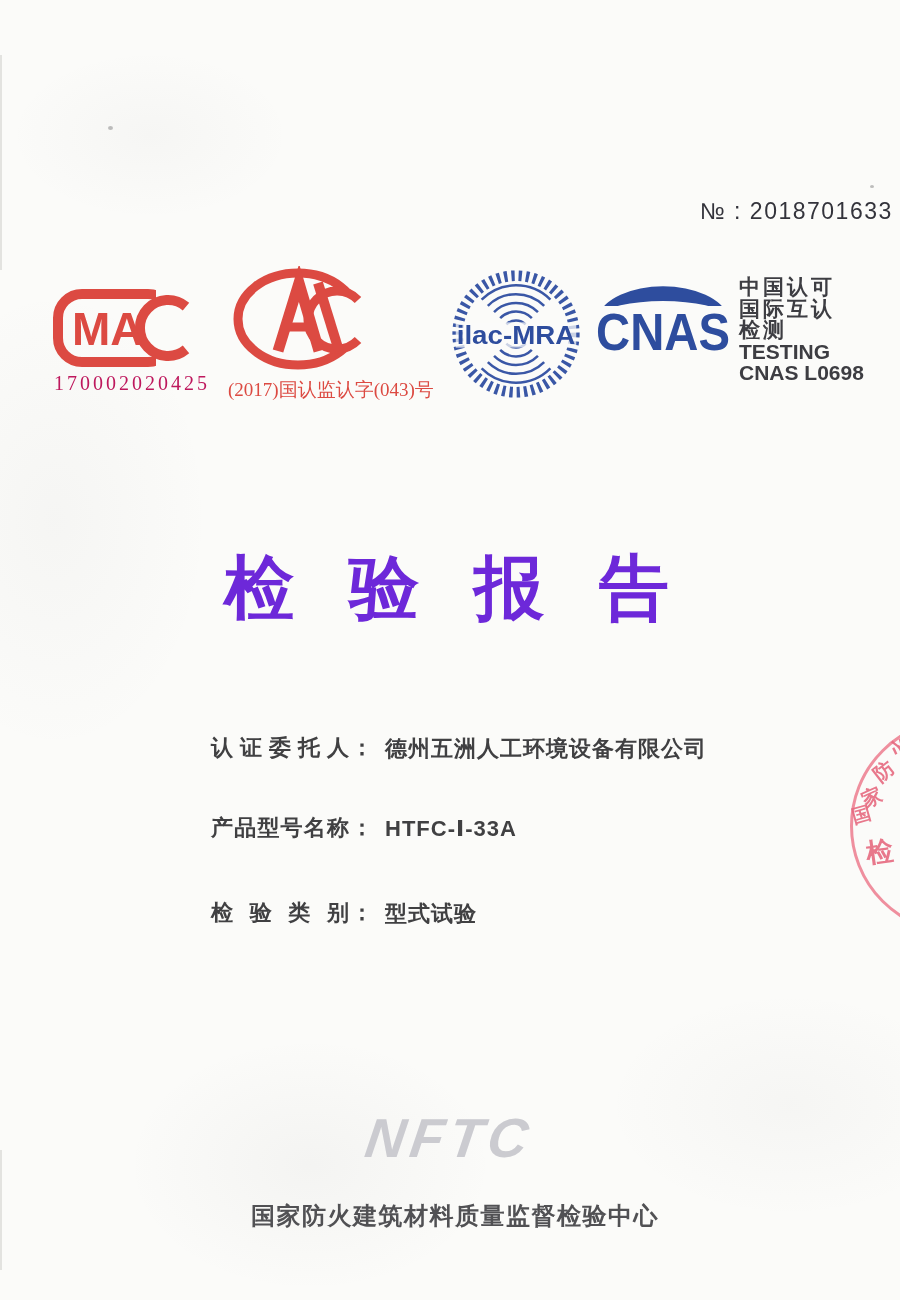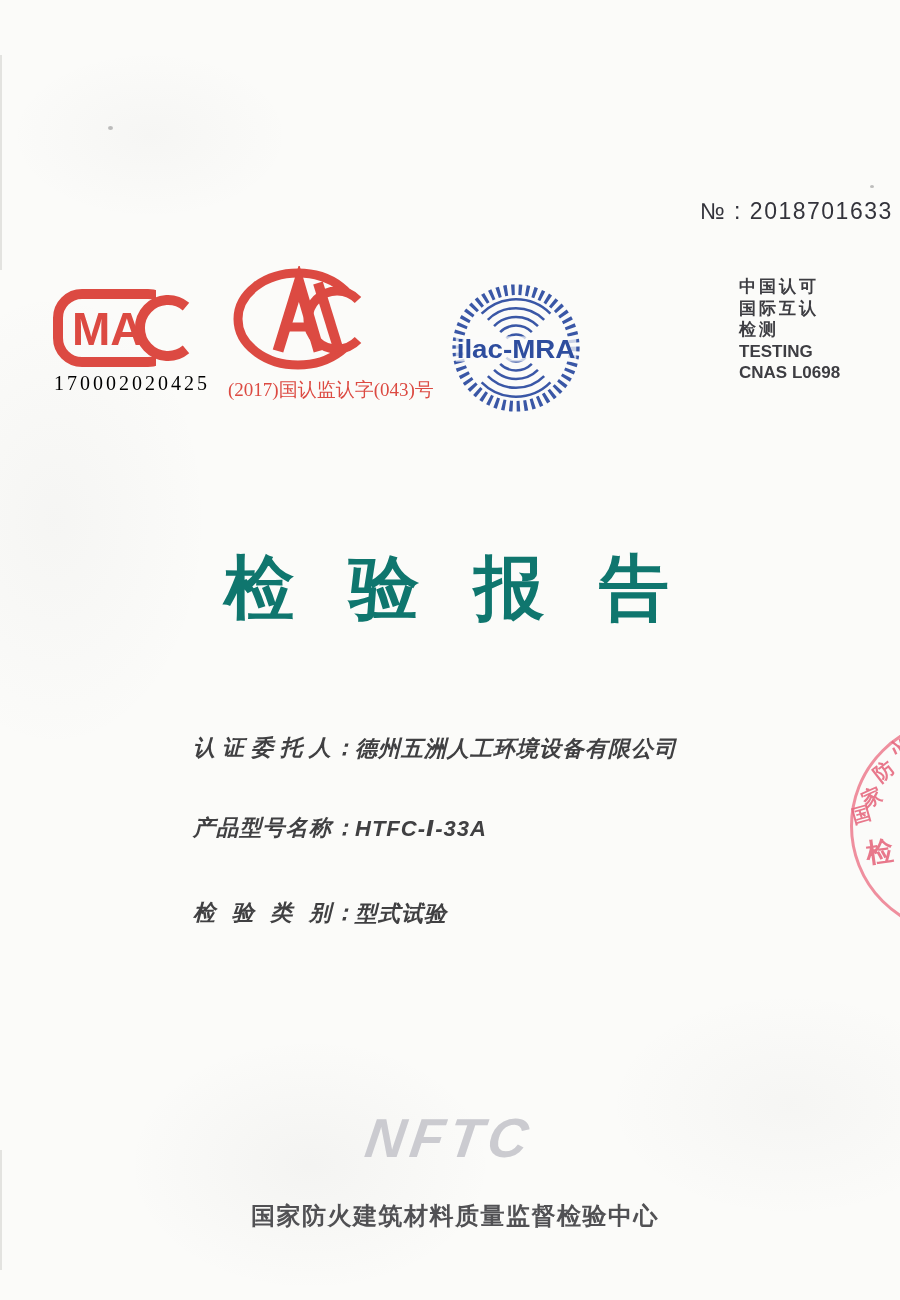--- a/index.html
+++ b/index.html
@@ -24,46 +24,46 @@
   .report-no{
     position:absolute;left:700px;top:198px;
     font-size:23px;letter-spacing:1.5px;color:#33333b;
   }
 
   
   .cert{position:absolute;}
   .cert-number{
     position:absolute;left:54px;top:372px;width:160px;
     font-family:"Liberation Serif","DejaVu Serif",serif;
-    font-size:20px;letter-spacing:3px;color:#000000;
+    font-size:20px;letter-spacing:3px;color:#be185d;
   }
   .cert-caption{
     position:absolute;left:228px;top:377px;width:190px;
     font-family:"Liberation Serif","DejaVu Serif",serif;
     font-size:19px;color:#dc4a42;white-space:nowrap;
   }
   .cnas-info{position:absolute;left:739px;top:276px;line-height:21.5px;}
-  .cnas-info div{font-size:17px;font-weight:bold;color:#3d3d42;}
+  .cnas-info div{font-size:21px;font-weight:bold;color:#3d3d42;}
   .cnas-info div.cjk{letter-spacing:3px;}
 
   
   .page-title{
     position:absolute;left:224px;top:542px;
     font-size:70px;font-weight:bold;letter-spacing:55px;
-    color:#0f766e;white-space:nowrap;
+    color:#6d28d9;white-space:nowrap;
   }
 
   
-  .field{position:absolute;left:193px;font-size:22px;font-weight:700;color:#404042;font-style:italic;}
+  .field{position:absolute;left:211px;font-size:22px;font-weight:700;color:#404042;}
   .field-inner{display:flex;align-items:flex-start;}
   .field-label{
     display:inline-block;width:138px;text-align:justify;text-align-last:justify;
   }
   .field-colon{display:inline-block;margin-left:2px;}
-  .field-value{letter-spacing:1px;line-height:31px;white-space:nowrap;}
+  .field-value{margin-left:12px;letter-spacing:1px;line-height:31px;white-space:nowrap;}
   .field-1{top:733px;}
   .field-2{top:813px;}
   .field-3{top:898px;}
 
   
   .watermark{
     position:absolute;left:366px;top:1106px;
     font-size:55px;font-weight:bold;font-style:italic;
     letter-spacing:5px;color:#cbcbd0;transform:skewX(-8deg);
   }
@@ -110,38 +110,46 @@
       <ellipse cx="70" cy="53" rx="60" ry="46" fill="none" stroke="#dc4a42" stroke-width="9"></ellipse>
       <rect x="112" y="24" width="40" height="58" fill="#fbfbf9"></rect>
       <path d="M 130 34 A 29 29 0 1 0 130 74" fill="none" stroke="#dc4a42" stroke-width="9"></path>
       <path d="M 50 85 L 71 17 L 91 85" fill="none" stroke="#dc4a42" stroke-width="11"></path>
       <path d="M 57 61 L 85 61" stroke="#dc4a42" stroke-width="9"></path>
       <path d="M 90 17 L 111 85" stroke="#dc4a42" stroke-width="10"></path>
     </svg>
   </div>
   <div class="cert-caption">(2017)国认监认字(043)号</div>
 
-  <div class="cert" style="left:448px;top:280px;">
+  <div class="cert" style="left:448px;top:266px;">
     <svg width="136" height="136" viewBox="0 0 140 140">
       <circle cx="70" cy="70" r="60" fill="none" stroke="#3a57a6" stroke-width="11" stroke-dasharray="3.4 4.1"></circle>
       <path d="M 60.1 60.1 A 14 14 0 0 1 79.9 60.1" fill="none" stroke="#3a57a6" stroke-width="2.6"></path>
       <path d="M 53.7 53.7 A 23 23 0 0 1 86.3 53.7" fill="none" stroke="#3a57a6" stroke-width="2.6"></path>
       <path d="M 47.4 47.4 A 32 32 0 0 1 92.6 47.4" fill="none" stroke="#3a57a6" stroke-width="2.6"></path>
       <path d="M 41 41 A 41 41 0 0 1 99 41" fill="none" stroke="#3a57a6" stroke-width="2.6"></path>
       <path d="M 34.6 34.6 A 50 50 0 0 1 105.4 34.6" fill="none" stroke="#3a57a6" stroke-width="2.6"></path>
       <path d="M 60.1 79.9 A 14 14 0 0 0 79.9 79.9" fill="none" stroke="#3a57a6" stroke-width="2.6"></path>
       <path d="M 53.7 86.3 A 23 23 0 0 0 86.3 86.3" fill="none" stroke="#3a57a6" stroke-width="2.6"></path>
       <path d="M 47.4 92.6 A 32 32 0 0 0 92.6 92.6" fill="none" stroke="#3a57a6" stroke-width="2.6"></path>
       <path d="M 41 99 A 41 41 0 0 0 99 99" fill="none" stroke="#3a57a6" stroke-width="2.6"></path>
       <path d="M 34.6 105.4 A 50 50 0 0 0 105.4 105.4" fill="none" stroke="#3a57a6" stroke-width="2.6"></path>
       <rect x="8" y="58" width="124" height="26" fill="#fbfbf9" opacity="0.75"></rect>
       <text x="70" y="80" text-anchor="middle" font-size="27" font-weight="bold" font-family="Liberation Sans, sans-serif" fill="#2e4d9e" textLength="122" lengthAdjust="spacingAndGlyphs">ilac-MRA</text>
     </svg>
   </div>
 
+  <div class="cert" style="left:592px;top:276px;">
+    <svg width="142" height="104" viewBox="0 0 142 104">
+      <path d="M 6 40 A 66 36 0 0 1 136 40 A 66 18 0 0 0 6 40 Z" fill="#2e4d9e"></path>
+      <path d="M 6 64 A 66 18 0 0 1 136 64 A 66 36 0 0 0 6 64 Z" fill="#2e4d9e"></path>
+      <rect x="4" y="30" width="134" height="44" fill="#fbfbf9"></rect>
+      <text x="71" y="74" text-anchor="middle" font-size="52" font-weight="bold" font-family="Liberation Sans, sans-serif" fill="#2e4d9e" textLength="134" lengthAdjust="spacingAndGlyphs">CNAS</text>
+    </svg>
+  </div>
 
   <div class="cnas-info">
     <div class="cjk">中国认可</div>
     <div class="cjk">国际互认</div>
     <div class="cjk">检测</div>
     <div>TESTING</div>
     <div>CNAS L0698</div>
   </div>
 
   <div class="page-title">检验报告</div>

